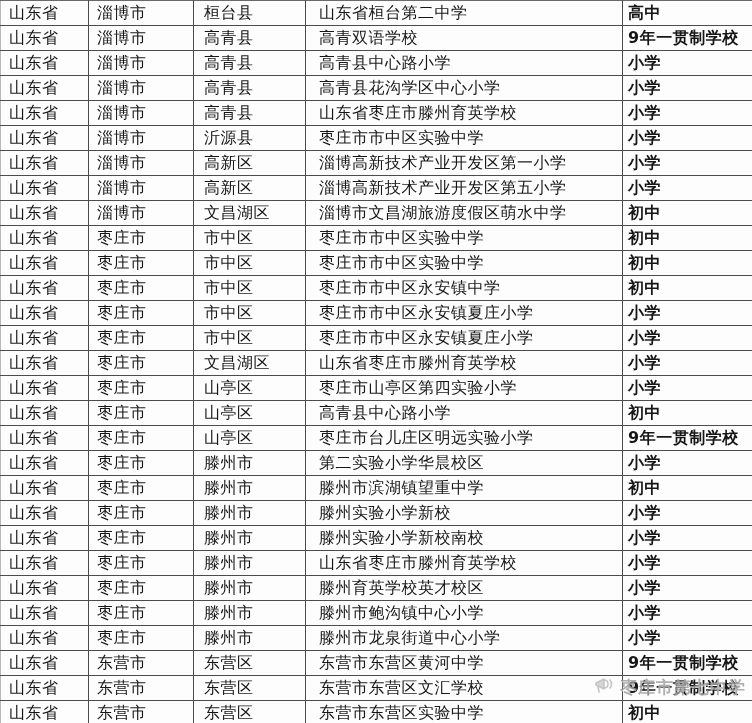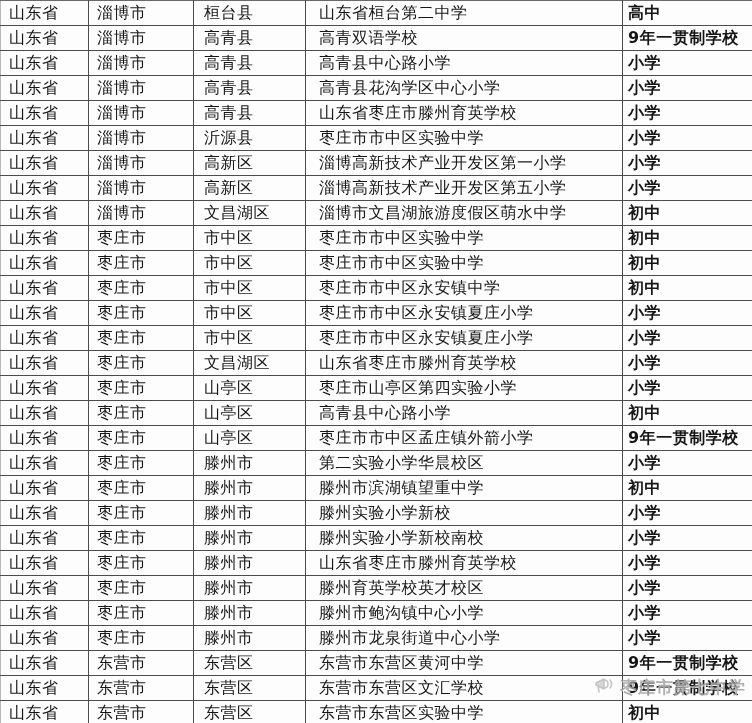--- a/index.html
+++ b/index.html
@@ -204,21 +204,21 @@
           <td>山东省</td>
           <td>枣庄市</td>
           <td>山亭区</td>
           <td>高青县中心路小学</td>
           <td>初中</td>
         </tr>
         <tr>
           <td>山东省</td>
           <td>枣庄市</td>
           <td>山亭区</td>
-          <td>枣庄市市中区孟庄镇外箭小学</td>
+          <td>枣庄市台儿庄区明远实验小学</td>
           <td>9年一贯制学校</td>
         </tr>
         <tr>
           <td>山东省</td>
           <td>枣庄市</td>
           <td>滕州市</td>
           <td>第二实验小学华晨校区</td>
           <td>小学</td>
         </tr>
         <tr>

